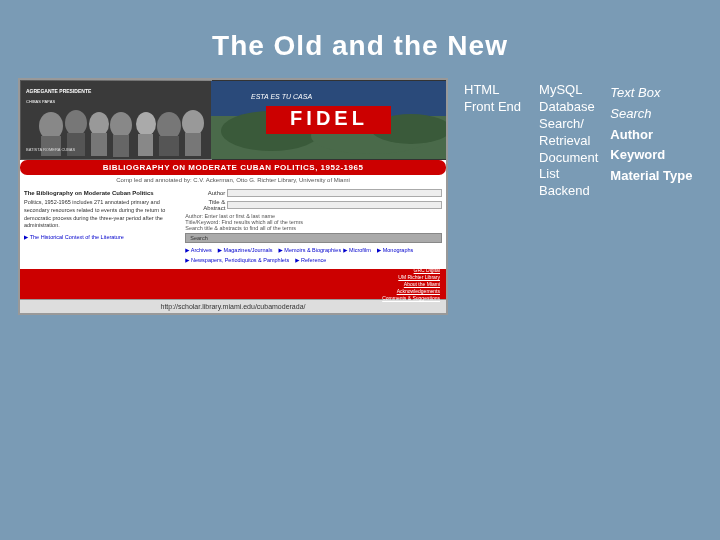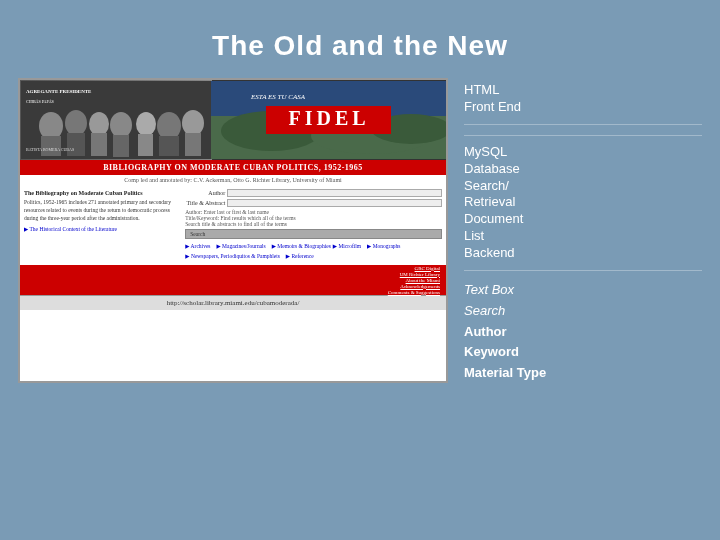--- a/index.html
+++ b/index.html
@@ -29,21 +29,20 @@
       gap: 16px;
       margin-top: 4px;
     }
 
     .screenshot-box {
       flex: 0 0 auto;
       width: 430px;
       background: white;
       border: 2px solid #999;
       overflow: hidden;
-      font-family: Liberation Serif, serif;
     }
 
     
     .inner-site {
       width: 100%;
       font-size: 7px;
     }
 
     .inner-header-img {
       width: 100%;
@@ -82,20 +81,21 @@
     }
 
     .inner-title-bar {
       background: #c00;
       color: white;
       text-align: center;
       font-size: 8px;
       font-weight: bold;
       padding: 3px;
       letter-spacing: 0.5px;
+      border-radius: 7px;
     }
 
     .inner-subtitle {
       background: white;
       color: #555;
       text-align: center;
       font-size: 6px;
       padding: 2px;
     }
 
@@ -209,21 +209,20 @@
       text-align: center;
       font-size: 7px;
       color: #333;
       padding: 3px;
     }
 
     
     .labels-panel {
       flex: 1;
       display: flex;
-      flex-direction: column;
       gap: 6px;
       padding-top: 4px;
     }
 
     .label-group {
       color: white;
       line-height: 1.3;
     }
 
     .label-group.regular {

